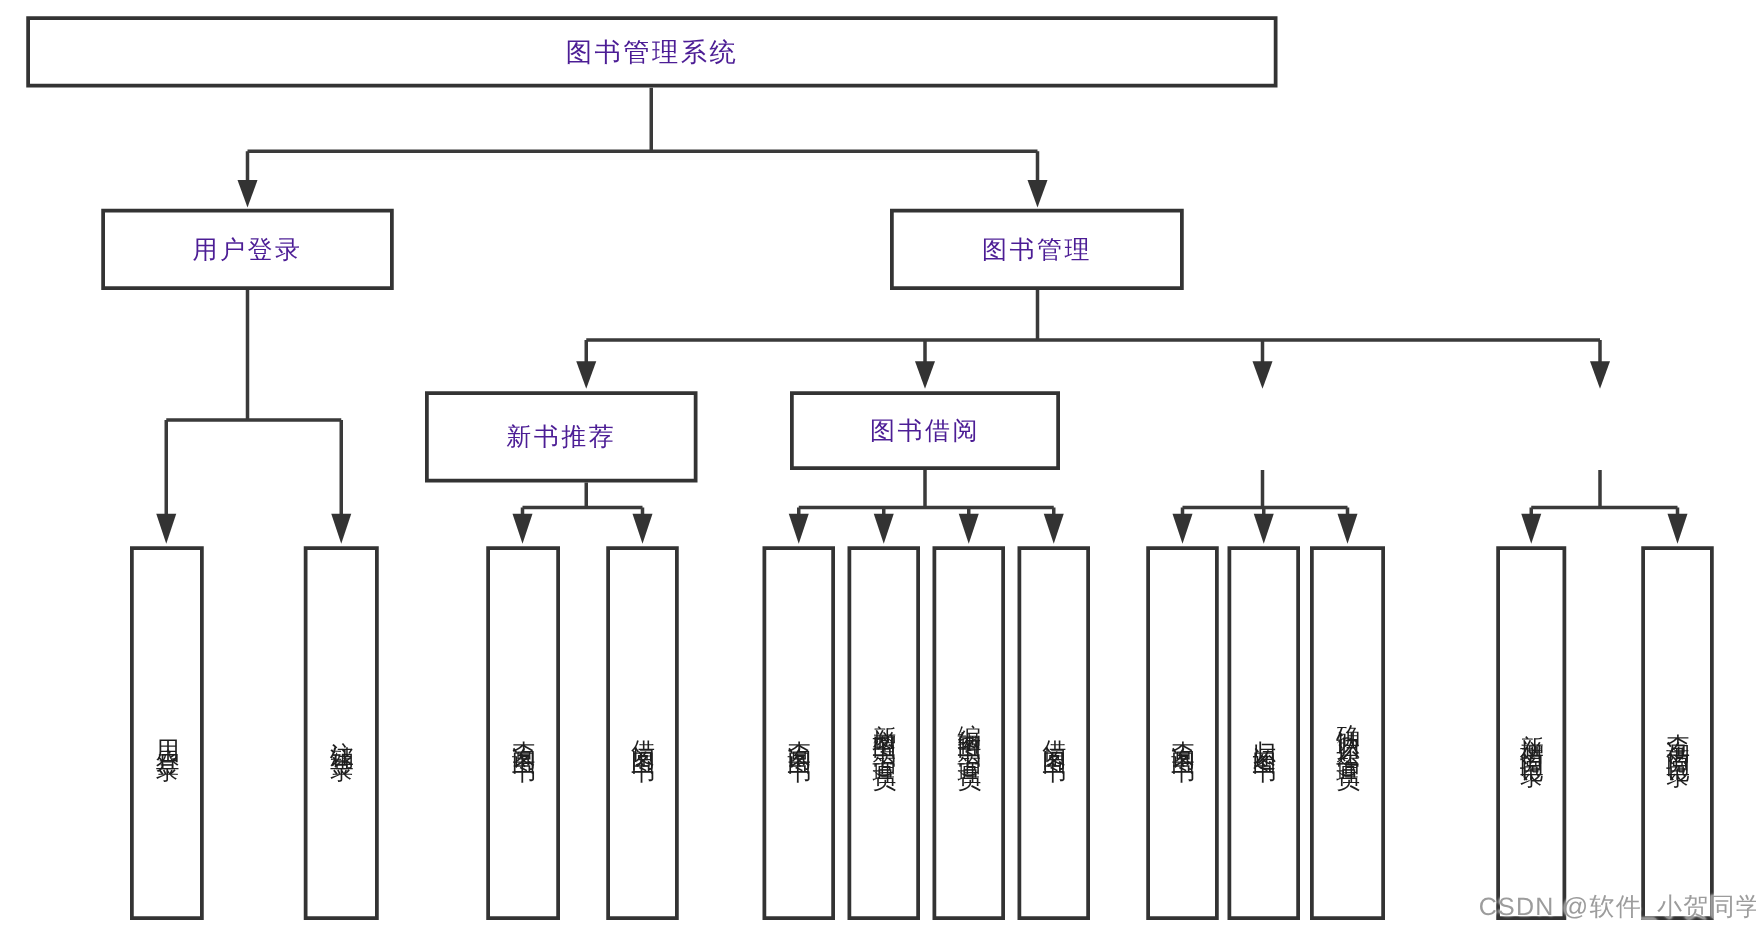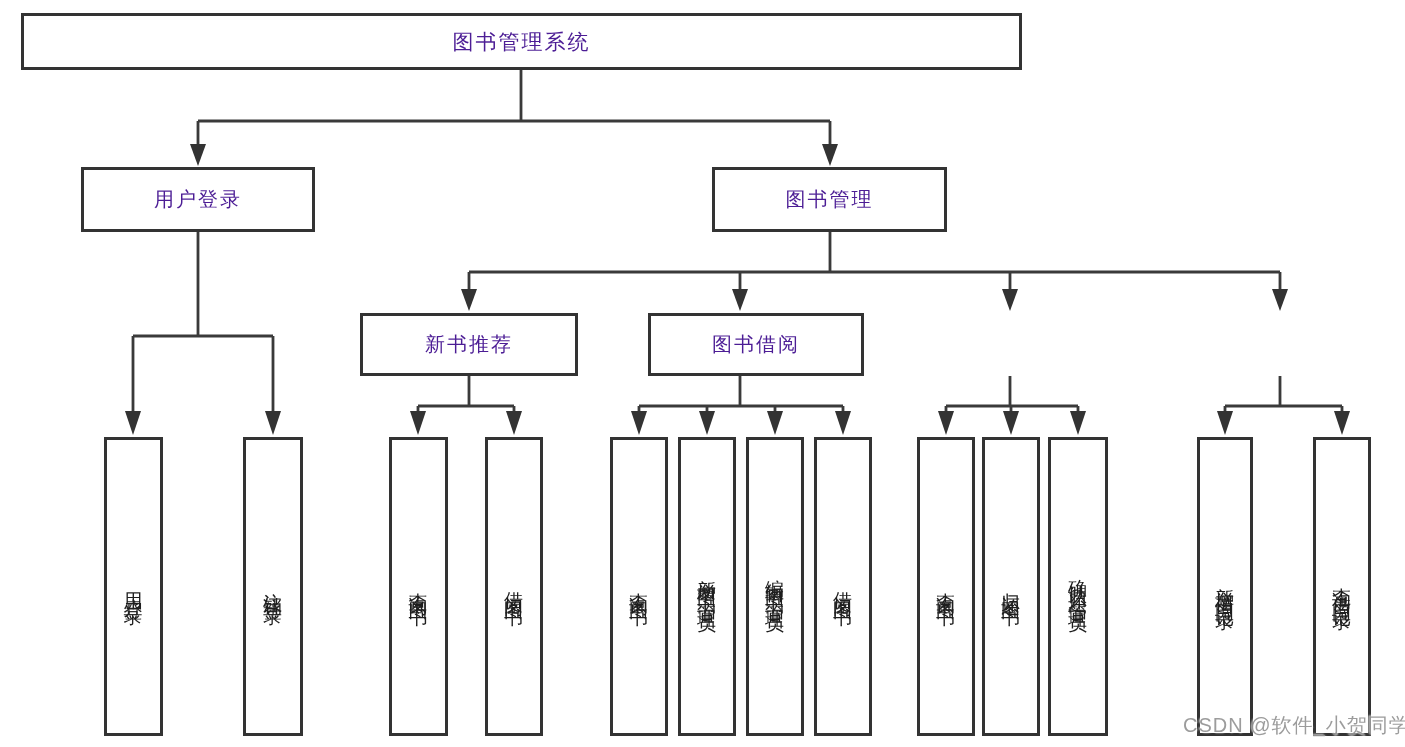--- a/index.html
+++ b/index.html
@@ -127,24 +127,24 @@
     <span>图书管理系统</span>
   </div>
 
   <div class="box" style="left:81px; top:167px; width:234px; height:65px">
     <span>用户登录</span>
   </div>
   <div class="box" style="left:712px; top:167px; width:235px; height:65px">
     <span>图书管理</span>
   </div>
 
-  <div class="box" style="left:360px; top:313px; width:218px; height:63px">
+  <div class="box" style="left:340px; top:313px; width:218px; height:73px">
     <span>新书推荐</span>
   </div>
-  <div class="box" style="left:648px; top:313px; width:216px; height:63px">
+  <div class="box" style="left:632px; top:313px; width:216px; height:63px">
     <span>图书借阅</span>
   </div>
 
   <div class="leaf" style="left:104px; width:59px">
     <span>用户登录</span>
   </div>
   <div class="leaf" style="left:243px; width:60px">
     <span>注销登录</span>
   </div>
 

